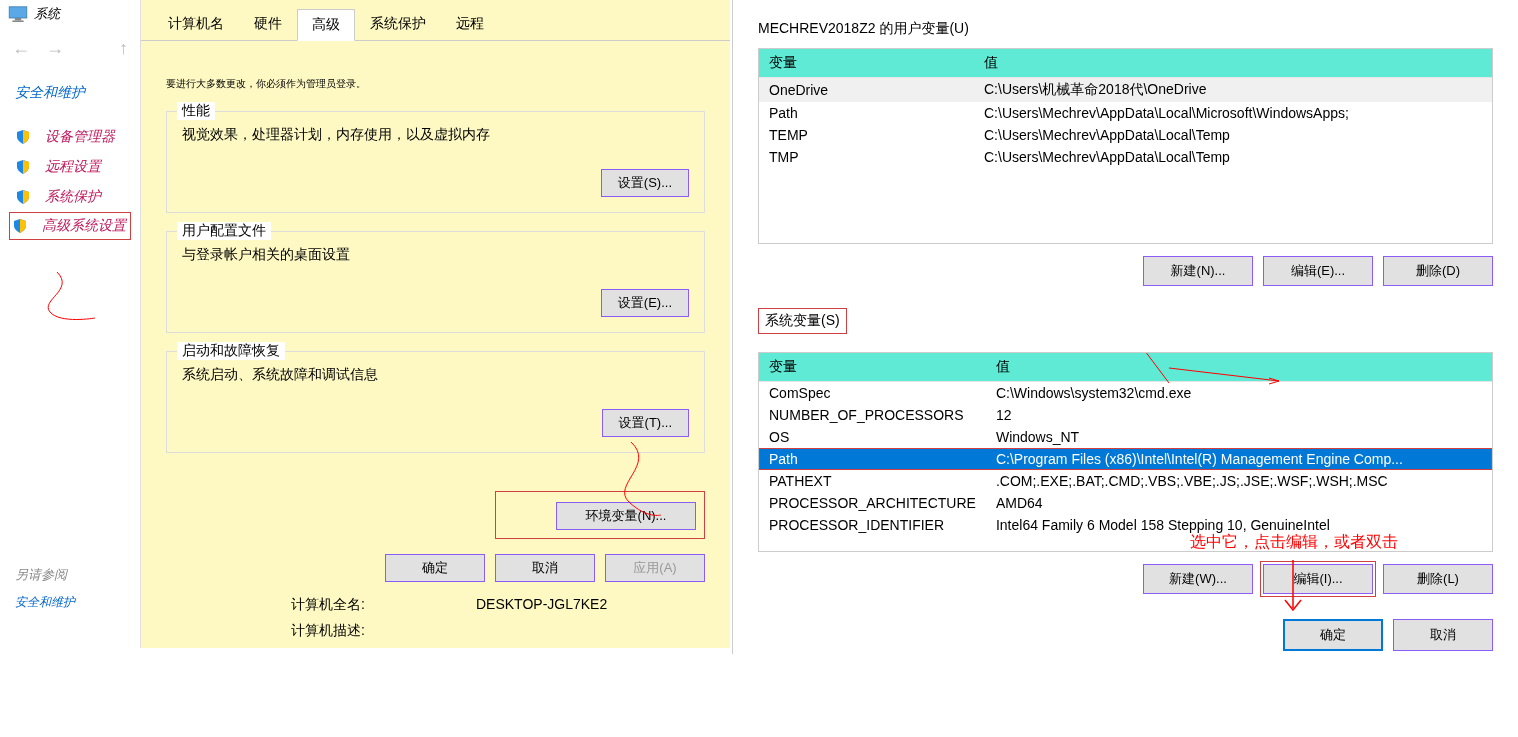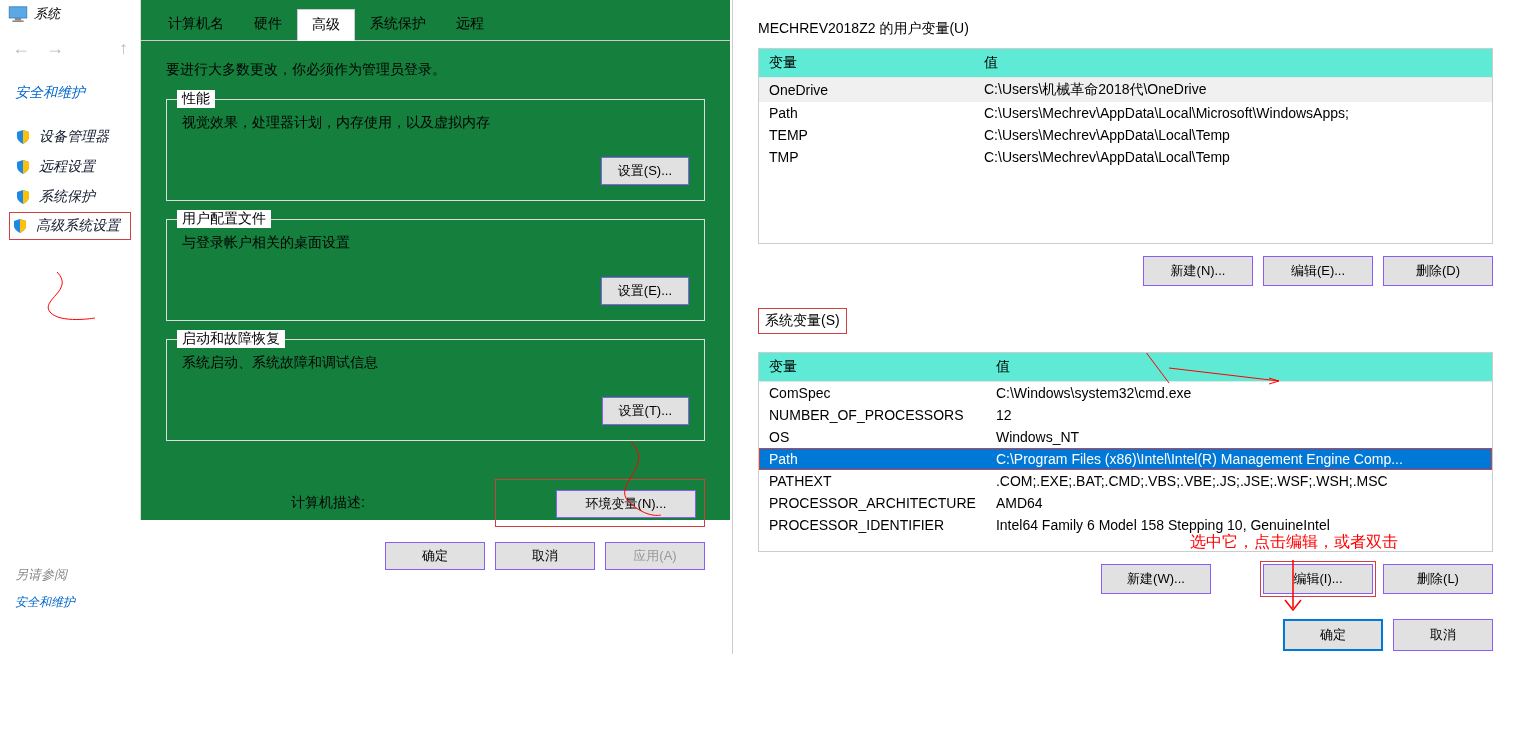--- a/index.html
+++ b/index.html
@@ -13,33 +13,33 @@
   position: relative;
   overflow: hidden;
 }
 .left-panel { position: absolute; left: 0; top: 0; width: 140px; height: 641px; background: #fff; font-style: italic; }
 .header-row { display: flex; align-items: center; padding: 5px 8px; gap: 6px; }
 .monitor-icon { width: 20px; height: 16px; }
 .nav-row { display: flex; align-items: center; gap: 16px; padding: 10px 12px; color: #aaa; font-size: 18px; }
 .nav-arrow { color: #bbb; }
 .sidebar-links { padding: 15px 15px 0 15px; }
 .cp-home { color: #0066cc; margin-bottom: 20px; font-size: 14px; }
-.sidebar-item { display: flex; align-items: center; gap: 8px; padding: 6px 0; color: #0f172a; font-size: 14px; }
+.sidebar-item { display: flex; align-items: center; gap: 14px; padding: 6px 0; color: #be185d; font-size: 14px; }
 .shield-icon { width: 16px; height: 16px; }
 .sidebar-item.boxed { border: 1px solid #d04040; padding: 4px 2px; margin-left: -6px; margin-right: -6px; text-align: center; }
 .see-also { position: absolute; bottom: 30px; left: 15px; }
 .see-also-title { color: #888; font-size: 13px; margin-bottom: 10px; }
 .see-also-link { color: #0066cc; font-size: 12px; }
 
-.middle-panel { position: absolute; left: 140px; top: 0; width: 590px; height: 520px; border-left: 1px solid #ddd; background: #15803d; }
+.middle-panel { position: absolute; left: 140px; top: 0; width: 590px; height: 648px; border-left: 1px solid #ddd; background: #fef9c3; }
 .tab-row { display: flex; padding: 8px 12px 0 12px; border-bottom: 1px solid #ccc; gap: 0; }
 .tab { padding: 6px 14px; font-size: 14px; border: 1px solid transparent; cursor: pointer; }
 .tab.active { border: 1px solid #ccc; border-bottom: 1px solid #fff; background: #fff; position: relative; top: 1px; }
 .tab-content { padding: 20px 25px; }
-.instruction { font-size: 14px; margin-bottom: 20px; }
+.instruction { font-size: 10px; margin-bottom: 20px; margin-top: 16px; }
 .group-box { border: 1px solid #ddd; padding: 4px 15px 15px 15px; margin-bottom: 18px; position: relative; }
 .group-title { position: relative; top: -14px; left: -5px; background: #fff; display: inline-block; padding: 0 5px; font-size: 14px; }
 .group-desc { font-size: 14px; margin-top: -8px; }
 .group-btn-row { text-align: right; margin-top: 25px; }
 .win-btn { background: #e1e1e1; border: 1px solid #8b5cf6; padding: 4px 16px; font-size: 13px; cursor: pointer; min-width: 85px; }
 .win-btn.default { border: 2px solid #0078d7; }
 .win-btn.disabled { color: #999; }
 .env-btn-row { text-align: right; padding: 0 25px; }
 .env-btn-wrap { border: 1px solid #d04040; display: inline-block; padding: 10px 8px 8px 60px; }
 .dialog-btn-row { display: flex; justify-content: flex-end; gap: 10px; padding: 15px 25px; }
@@ -54,21 +54,21 @@
 .var-table-wrap { border: 1px solid #ccc; height: 196px; overflow-y: auto; position: relative; }
 .var-table { width: 100%; border-collapse: collapse; font-size: 14px; }
 .var-table th { text-align: left; padding: 5px 10px; font-weight: normal; border-bottom: 1px solid #e5e5e5; background: #5eead4; position: sticky; top: 0; }
 .var-table th:first-child { width: 215px; }
 .var-table td { padding: 3px 10px; white-space: nowrap; overflow: hidden; text-overflow: ellipsis; }
 .var-table tr.sel td { background: #f0f0f0; }
 .var-table tr.sel-blue td { background: #0078d7; color: #fff; }
 .var-table tr.path-boxed { outline: 1px solid #d04040; outline-offset: -1px; }
 .btn-row-3 { display: flex; justify-content: flex-end; gap: 10px; margin-top: 12px; margin-bottom: 22px; }
 .btn-row-3 .win-btn { min-width: 110px; padding: 5px 2px; }
-.edit-boxed { outline: 1px solid #d04040; outline-offset: 2px; margin-left: 42px; }
+.edit-boxed { outline: 1px solid #d04040; outline-offset: 2px; }
 .ok-cancel-row { display: flex; justify-content: flex-end; gap: 10px; margin-top: 25px; }
 .ok-cancel-row .win-btn { min-width: 100px; padding: 5px 10px; }
 .sys-table-wrap { border: 1px solid #ccc; height: 200px; overflow: hidden; position: relative; }
 .sys-scroll-inner { height: 100%; overflow-y: scroll; }
 .annotation-red { position: absolute; color: #f00; font-size: 16px; pointer-events: none; }
 .anno-text { left: 1190px; top: 532px; }
 </style>
 </head>
 <body>
 
@@ -161,20 +161,24 @@
       <button class="win-btn" style="min-width:140px">环境变量(N)...</button>
     </span>
   </div>
   <div class="dialog-btn-row">
     <button class="win-btn" style="min-width:100px">确定</button>
     <button class="win-btn" style="min-width:100px">取消</button>
     <button class="win-btn disabled" style="min-width:100px">应用(A)</button>
   </div>
   <div class="middle-bottom">
     <div class="info-row">
+        <span class="info-label">计算机全名:</span>
+        <span class="info-value">DESKTOP-JGL7KE2</span>
+      </div>
+    <div class="info-row">
         <span class="info-label">计算机描述:</span>
       </div>
   </div>
 </div>
 
 <div class="right-panel">
   <div class="section-label"><span>MECHREV2018Z2 的用户变量(U)</span></div>
   <div class="var-table-wrap">
     <table class="var-table">
       <thead>

